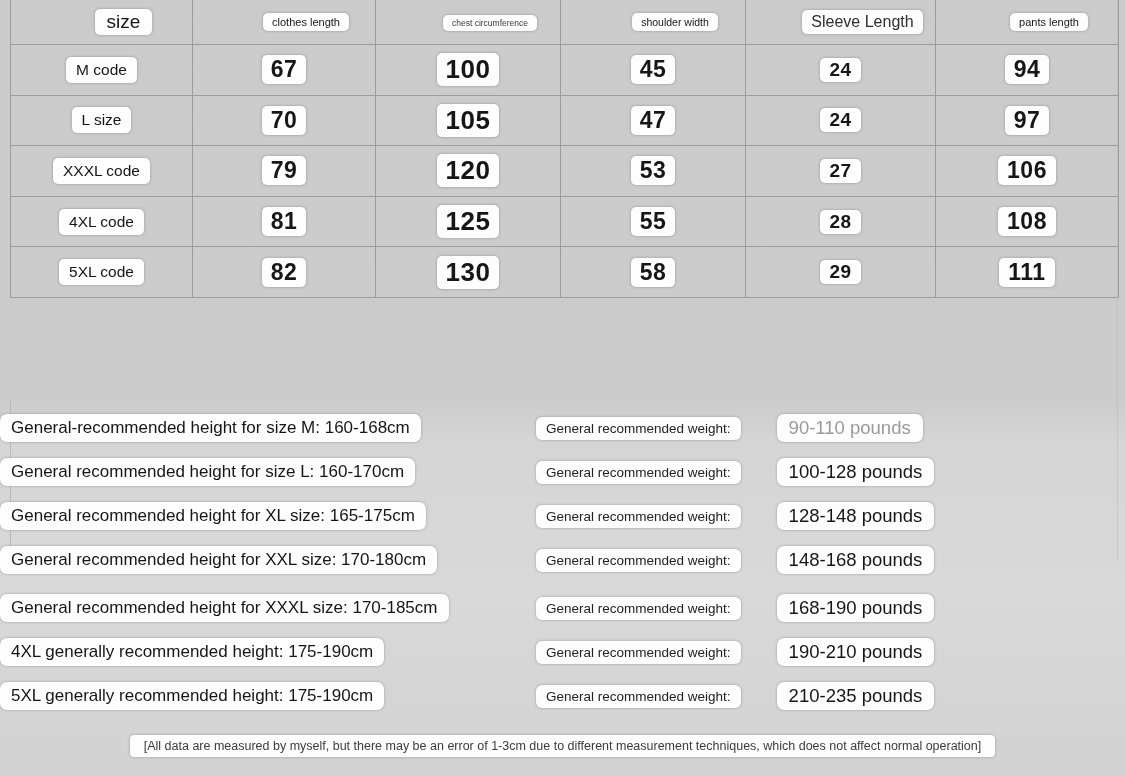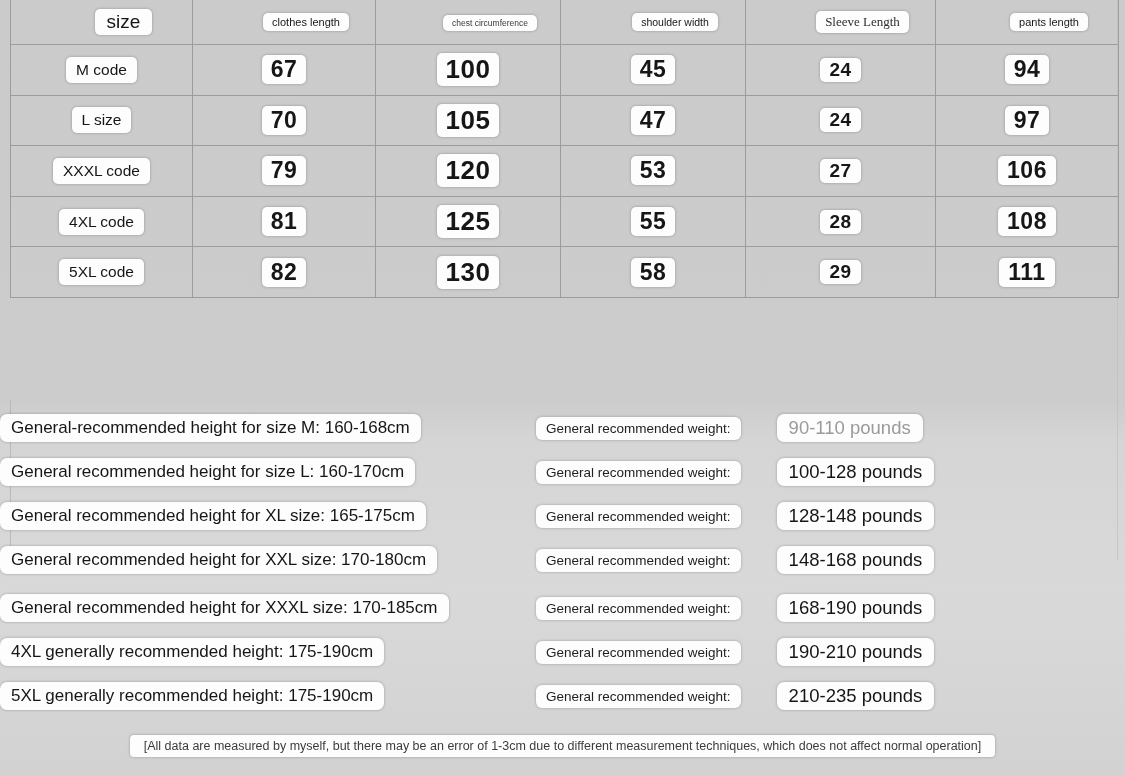--- a/index.html
+++ b/index.html
@@ -23,21 +23,21 @@
   }
   tr.hdr-row{height:46px;}
   tr.data-row{height:50.6px;}
   .c0{width:182px;} .c1{width:183px;} .c2{width:185px;}
   .c3{width:185px;} .c4{width:190px;} .c5{width:183px;}
   .hdr-pill{padding:3px 9px;border-radius:5px;margin-left:44px;}
   .hdr-size{font-size:19px;padding:2px 12px;}
   .hdr-clothes{font-size:11px;}
   .hdr-chest{font-size:8.5px;color:#3a3a3a;}
   .hdr-shoulder{font-size:10.5px;}
-  .hdr-sleeve{font-size:13px;color:#2e2e2e;font-family:Liberation Serif, serif;}
+  .hdr-sleeve{font-size:16px;color:#2e2e2e;}
   .hdr-pants{font-size:11px;}
   .rowlabel-pill{font-size:15.5px;padding:4px 10px;border-radius:5px;}
   .num-pill{padding:1px 9px;border-radius:5px;font-weight:700;letter-spacing:0.5px;}
   .n-clothes{font-size:23px;}
   .n-chest{font-size:26px;}
   .n-shoulder{font-size:23px;}
   .n-sleeve{font-size:19px;font-weight:600;}
   .n-pants{font-size:23px;}
   
   .left-artifact{position:absolute;left:10px;top:400px;width:1px;height:163px;background:#aeaeae;opacity:.7;}

